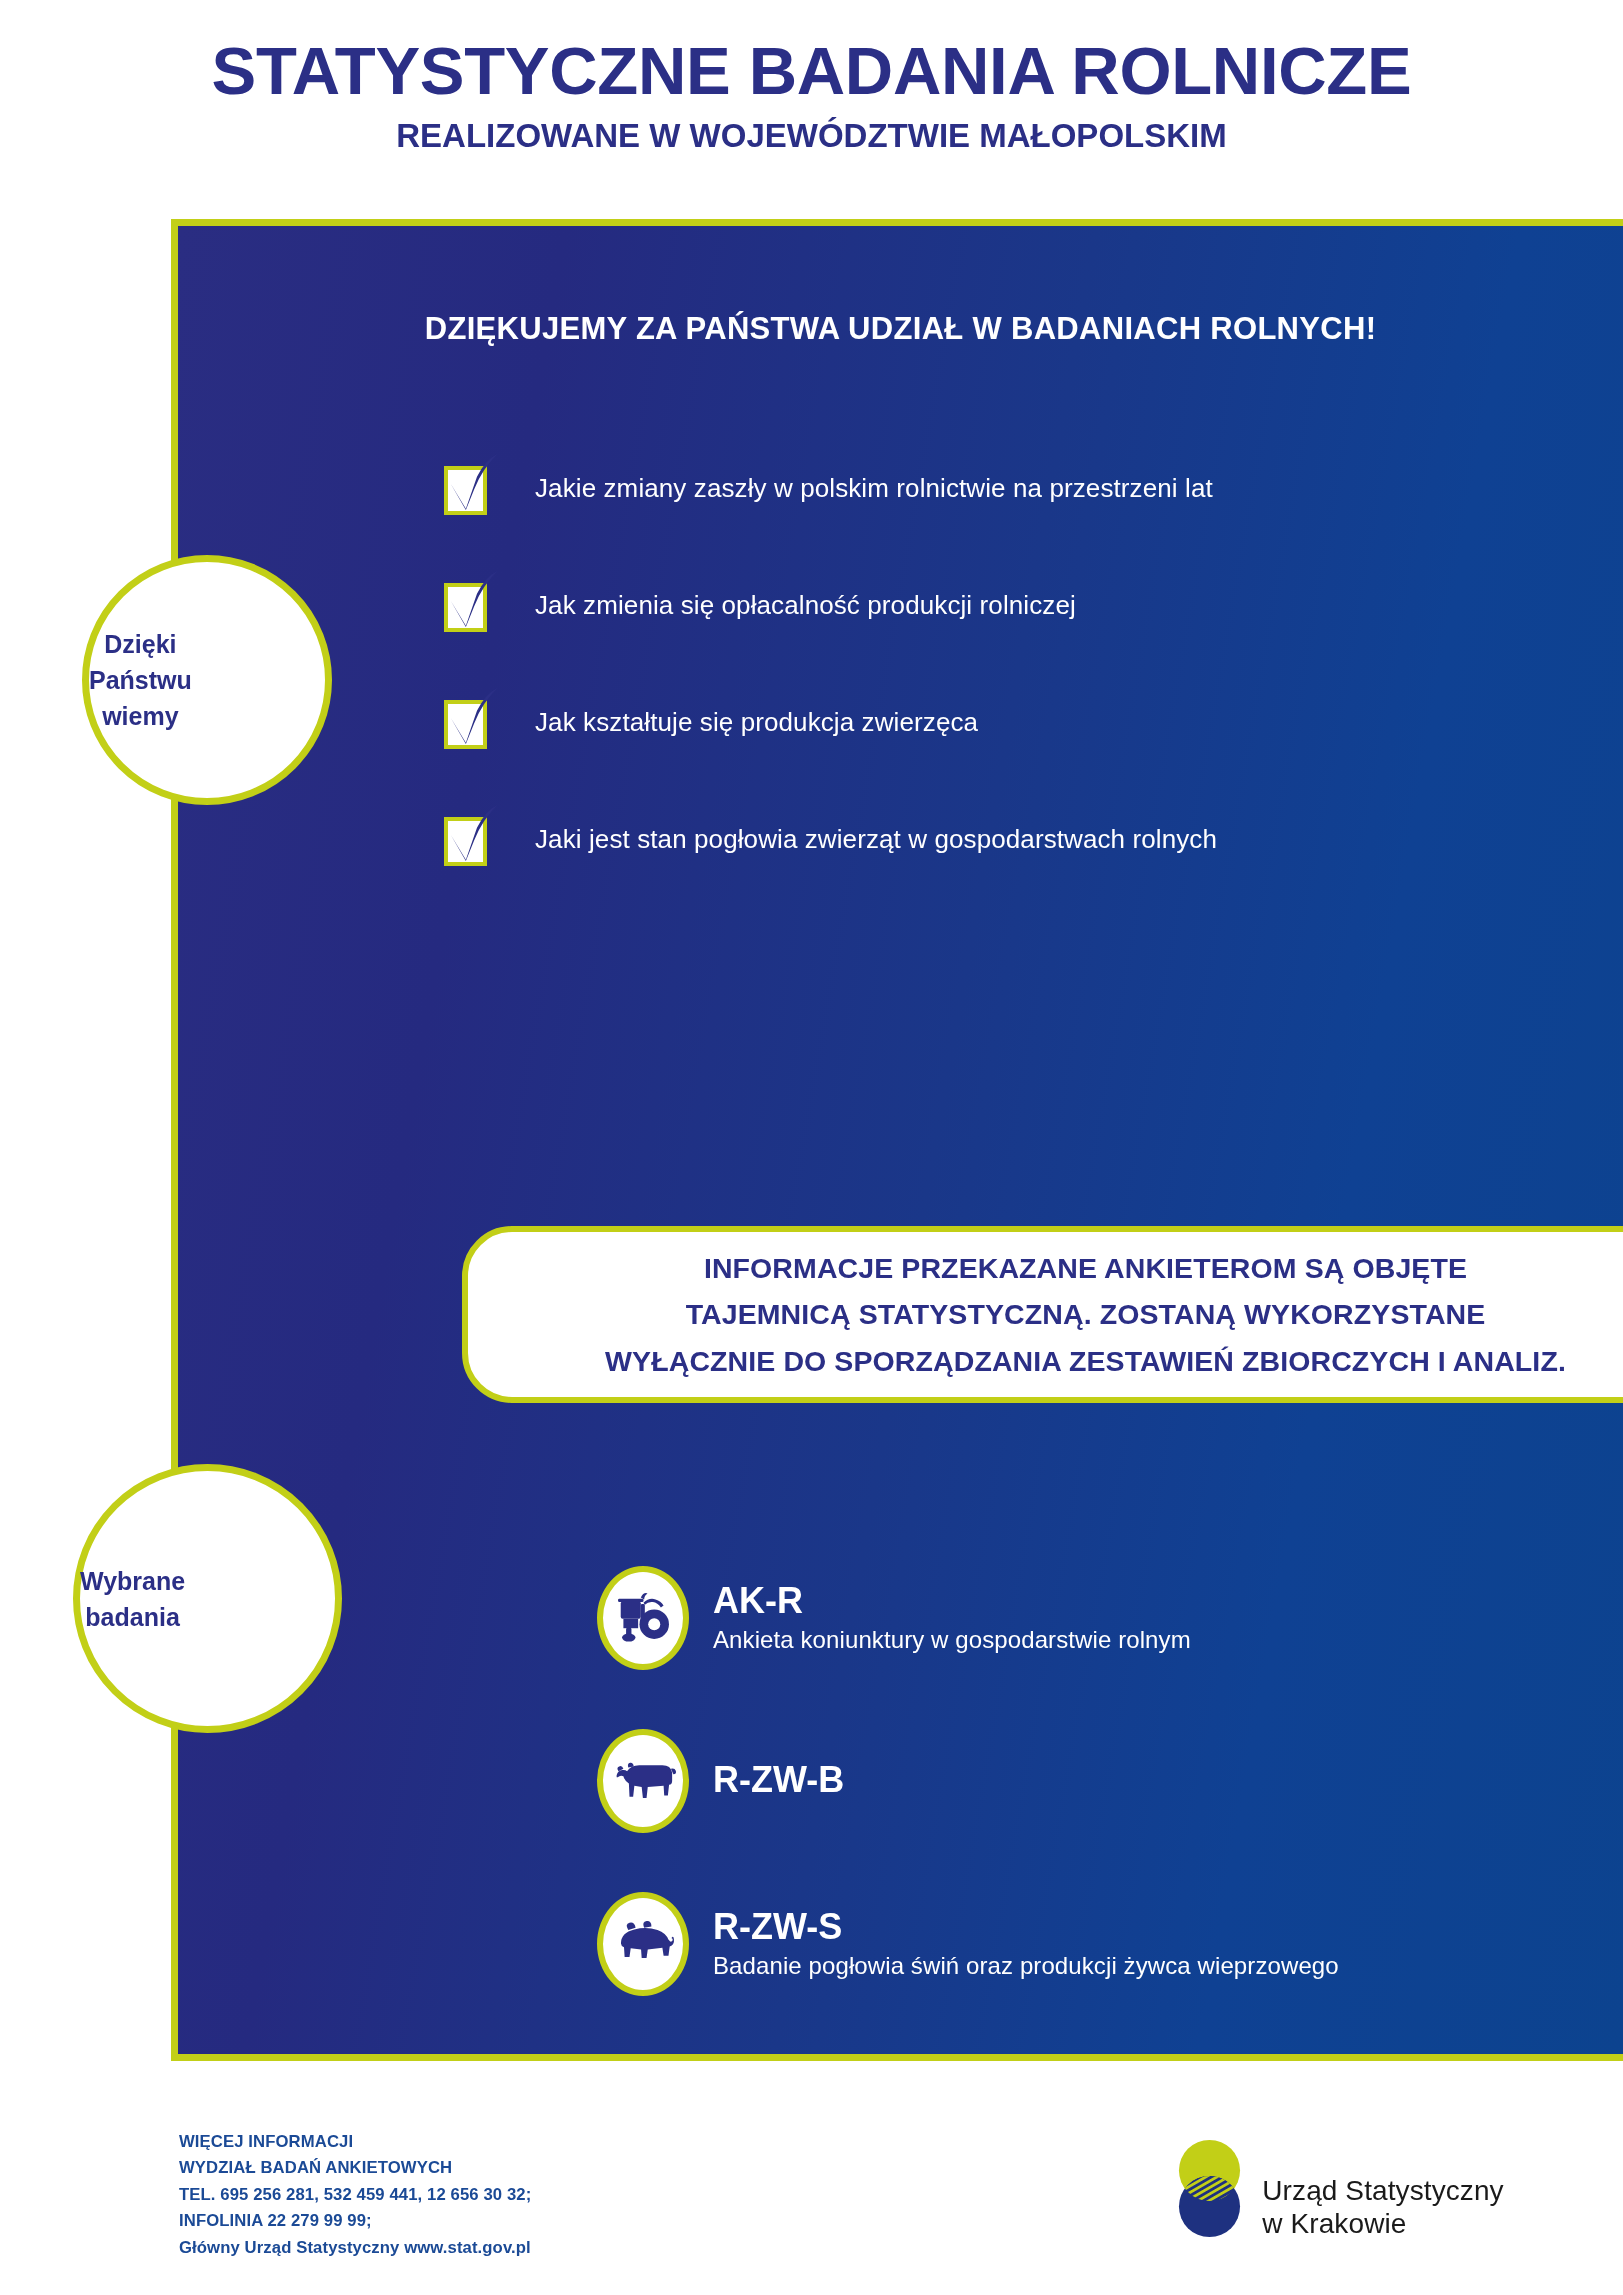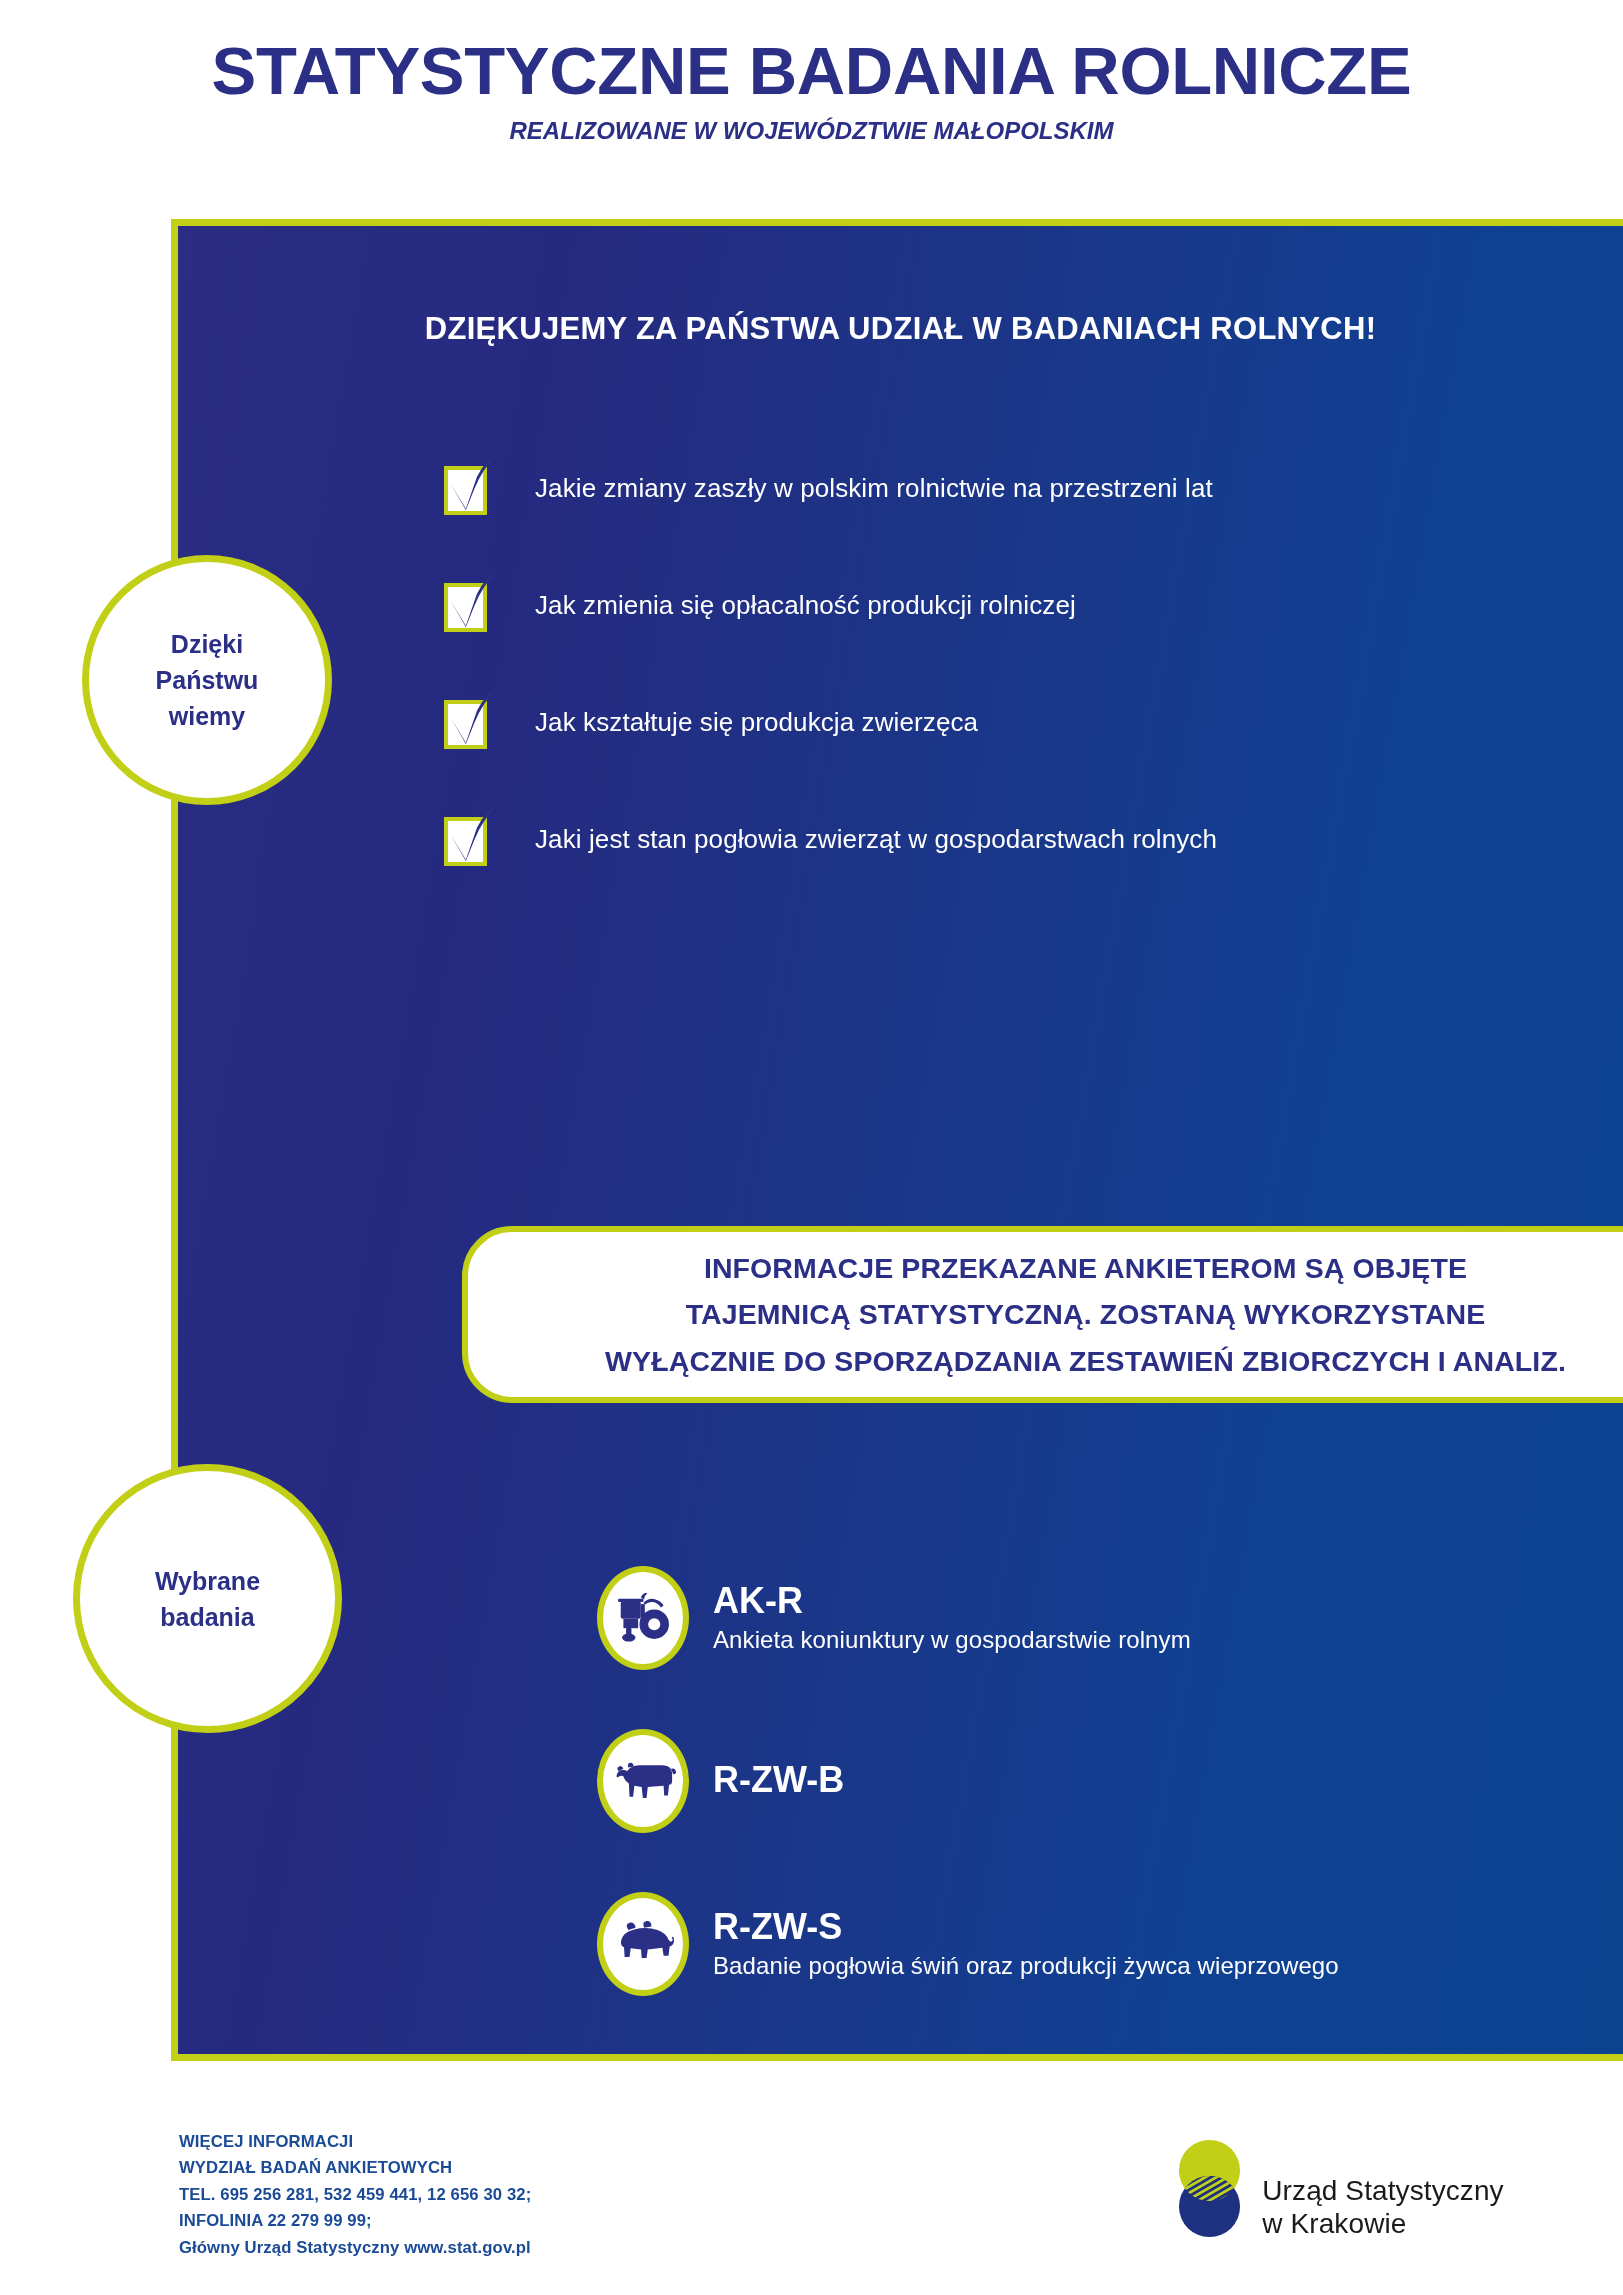--- a/index.html
+++ b/index.html
@@ -30,26 +30,25 @@
   .header-title {
     font-size: 67px;
     font-weight: bold;
     color: #2b2f86;
     letter-spacing: -0.3px;
     line-height: 1.04;
     white-space: nowrap;
   }
   .header-subtitle {
     margin-top: 11px;
-    font-size: 24px;
+    font-size: 33px;
     font-weight: bold;
     color: #2b2f86;
     letter-spacing: 0px;
     white-space: nowrap;
-    font-style: italic;
   }
 
   
   .panel {
     position: absolute;
     left: 171px;
     top: 219px;
     width: 1452px;
     height: 1842px;
     border-top: 7px solid #c2cf17;
@@ -122,21 +121,20 @@
   }
 
   
   .side-circle {
     position: absolute;
     border-radius: 50%;
     background: #ffffff;
     border: 7.6px solid #c2cf17;
     display: flex;
     align-items: center;
-    justify-content: center;
     text-align: center;
     color: #2b2f86;
     font-size: 25px;
     font-weight: bold;
     line-height: 1.44;
     z-index: 5;
   }
   #circle-thanks {
     left: 82px;
     top: 555px;

